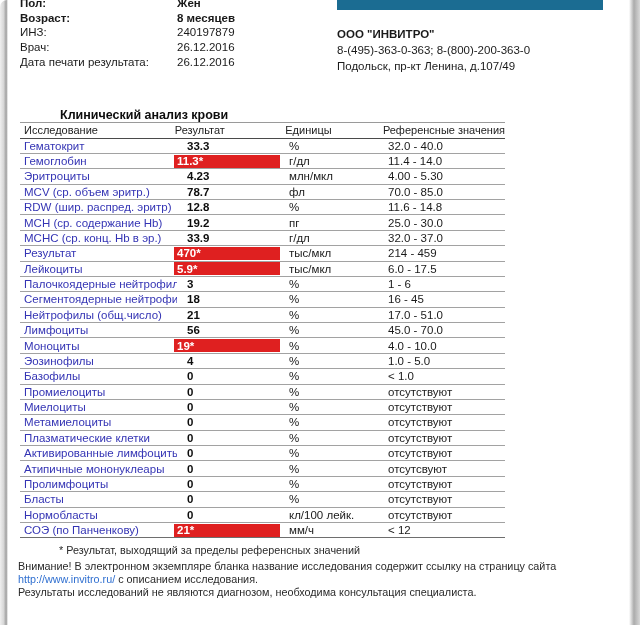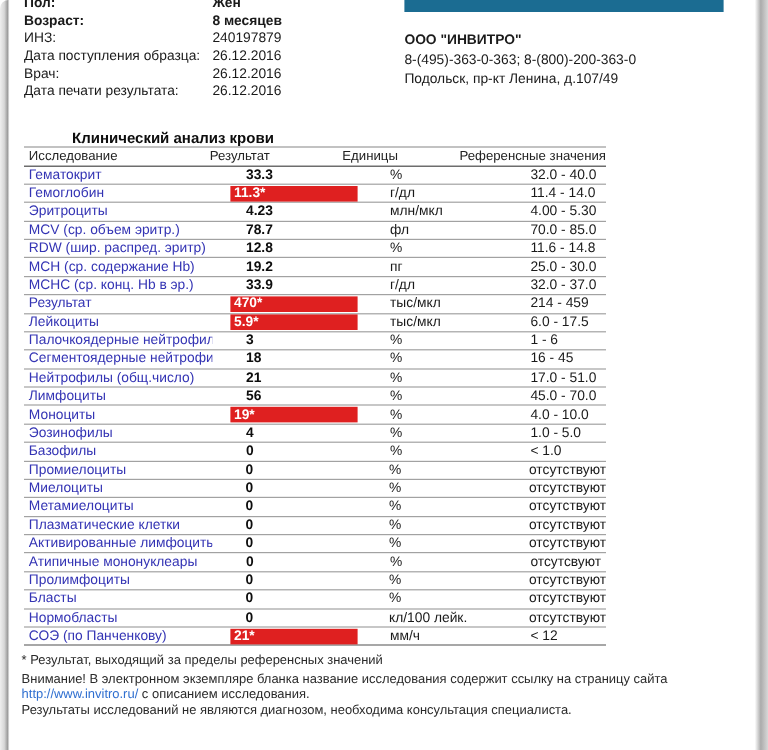--- a/index.html
+++ b/index.html
@@ -28,35 +28,35 @@
     background:var(--accent-bar,#1b6c92);}
   .lab-info{position:absolute;left:337px;top:26px;font-size:11.5px;line-height:16px;}
   .lab-name{font-weight:bold;}
   
   .section-title{position:absolute;left:24px;top:108px;font-size:12.5px;font-weight:bold;color:#0d0d0d;padding-left:36px;}
   
   .tbl{position:absolute;left:20px;top:122px;width:485px;font-size:11.5px;}
   .thead,.trow{display:flex;align-items:center;box-sizing:border-box;justify-content:space-between;}
   .thead{height:16.5px;border-top:1px solid #9a9a9a;border-bottom:1.5px solid #4a4a4a;
     font-size:11px;color:#222;}
-  .trow{height:15.38px;border-bottom:1px solid #a2a2a2;gap:18px;}
+  .trow{height:15.38px;border-bottom:1px solid #a2a2a2;}
   .trow:last-child{border-bottom:1.5px solid #6e6e6e;}
   .c-name{width:157px;padding-left:4px;box-sizing:border-box;white-space:nowrap;overflow:hidden;}
   .c-result{width:112px;white-space:nowrap;}
   .c-units{width:99px;white-space:nowrap;}
   .c-ref{flex:1;white-space:nowrap;}
   .tname{color:var(--test-name-blue,#3434b4);}
   .rval{font-weight:bold;color:#0d0d0d;margin-left:10px;}
   .rval.flagged{
     display:inline-block;width:103px;margin-left:-3px;padding:0.5px 0 0.5px 3px;
     background:var(--flag-red,#df2020);color:#ffffff;
   }
   
   .fnote{position:absolute;left:18px;font-size:10.8px;color:#2a2a2a;line-height:13px;}
-  .fnote-ast{top:544px;}
+  .fnote-ast{top:544px;margin-left:41px;}
   .fnote-att{top:560px;width:606px;}
   .fnote-dis{top:586px;}
   .link{color:var(--link-blue,#2f6fd0);text-decoration:none;cursor:pointer;}
 </style>
 </head>
 <body>
 
 <div class="edge-left"></div>
 <div class="edge-right"></div>
 
@@ -68,23 +68,20 @@
 
     <div class="patient-row bold">
       <span class="patient-label">Возраст:</span><span class="patient-value">8 месяцев</span>
     </div>
 
     <div class="patient-row">
       <span class="patient-label">ИНЗ:</span><span class="patient-value">240197879</span>
     </div>
 
 
-    <div class="patient-row">
-      <span class="patient-label">Дата поступления образца:</span><span class="patient-value">26.12.2016</span>
-    </div>
 
     <div class="patient-row">
       <span class="patient-label">Врач:</span><span class="patient-value">26.12.2016</span>
     </div>
 
     <div class="patient-row">
       <span class="patient-label">Дата печати результата:</span><span class="patient-value">26.12.2016</span>
     </div>
   </div>
 

